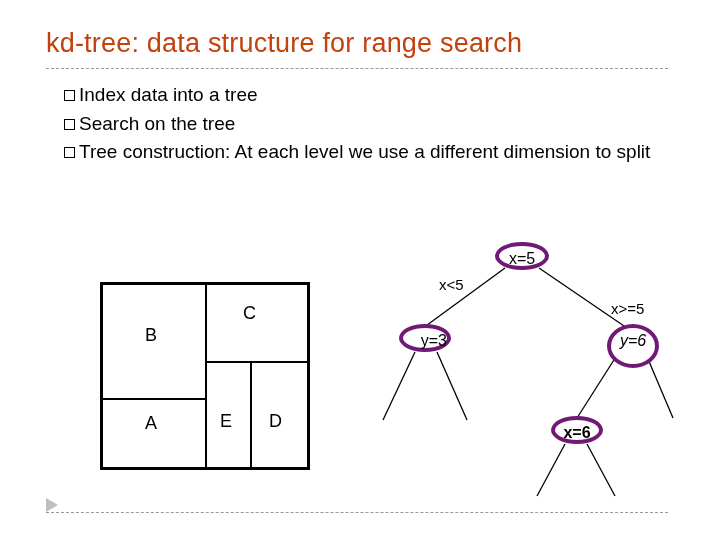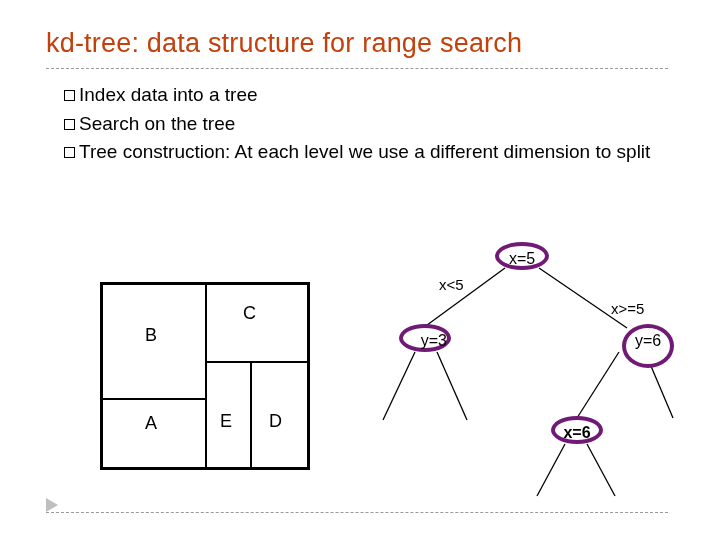--- a/index.html
+++ b/index.html
@@ -190,19 +190,19 @@
       <line x1="210" y1="204" x2="182" y2="256"></line>
       <line x1="232" y1="204" x2="260" y2="256"></line>
     </svg>
 
     <div class="node" style="left:140px; top:2px; width:54px; height:28px; line-height:26px;">x=5</div>
 
     <div class="edgelabel" style="left:84px; top:36px;">x&lt;5</div>
     <div class="edgelabel" style="left:256px; top:32px;margin-top:28px;">x&gt;=5</div>
 
     <div class="node" style="left:44px; top:84px; width:52px; height:28px; line-height:26px;text-align:right;">y=3</div>
-    <div class="node" style="left:267px; top:84px; width:52px; height:44px; line-height:26px;">y=6</div>
+    <div class="node" style="left:252px; top:84px; width:52px; height:44px; line-height:26px;font-style:italic;">y=6</div>
     <div class="node" style="left:196px; top:176px; width:52px; height:28px; line-height:26px;font-weight:bold;">x=6</div>
   </div>
 
   <div class="arrow-marker"></div>
   <div class="hr-dash hr-bot"></div>
 </div>
 
 </body></html>

